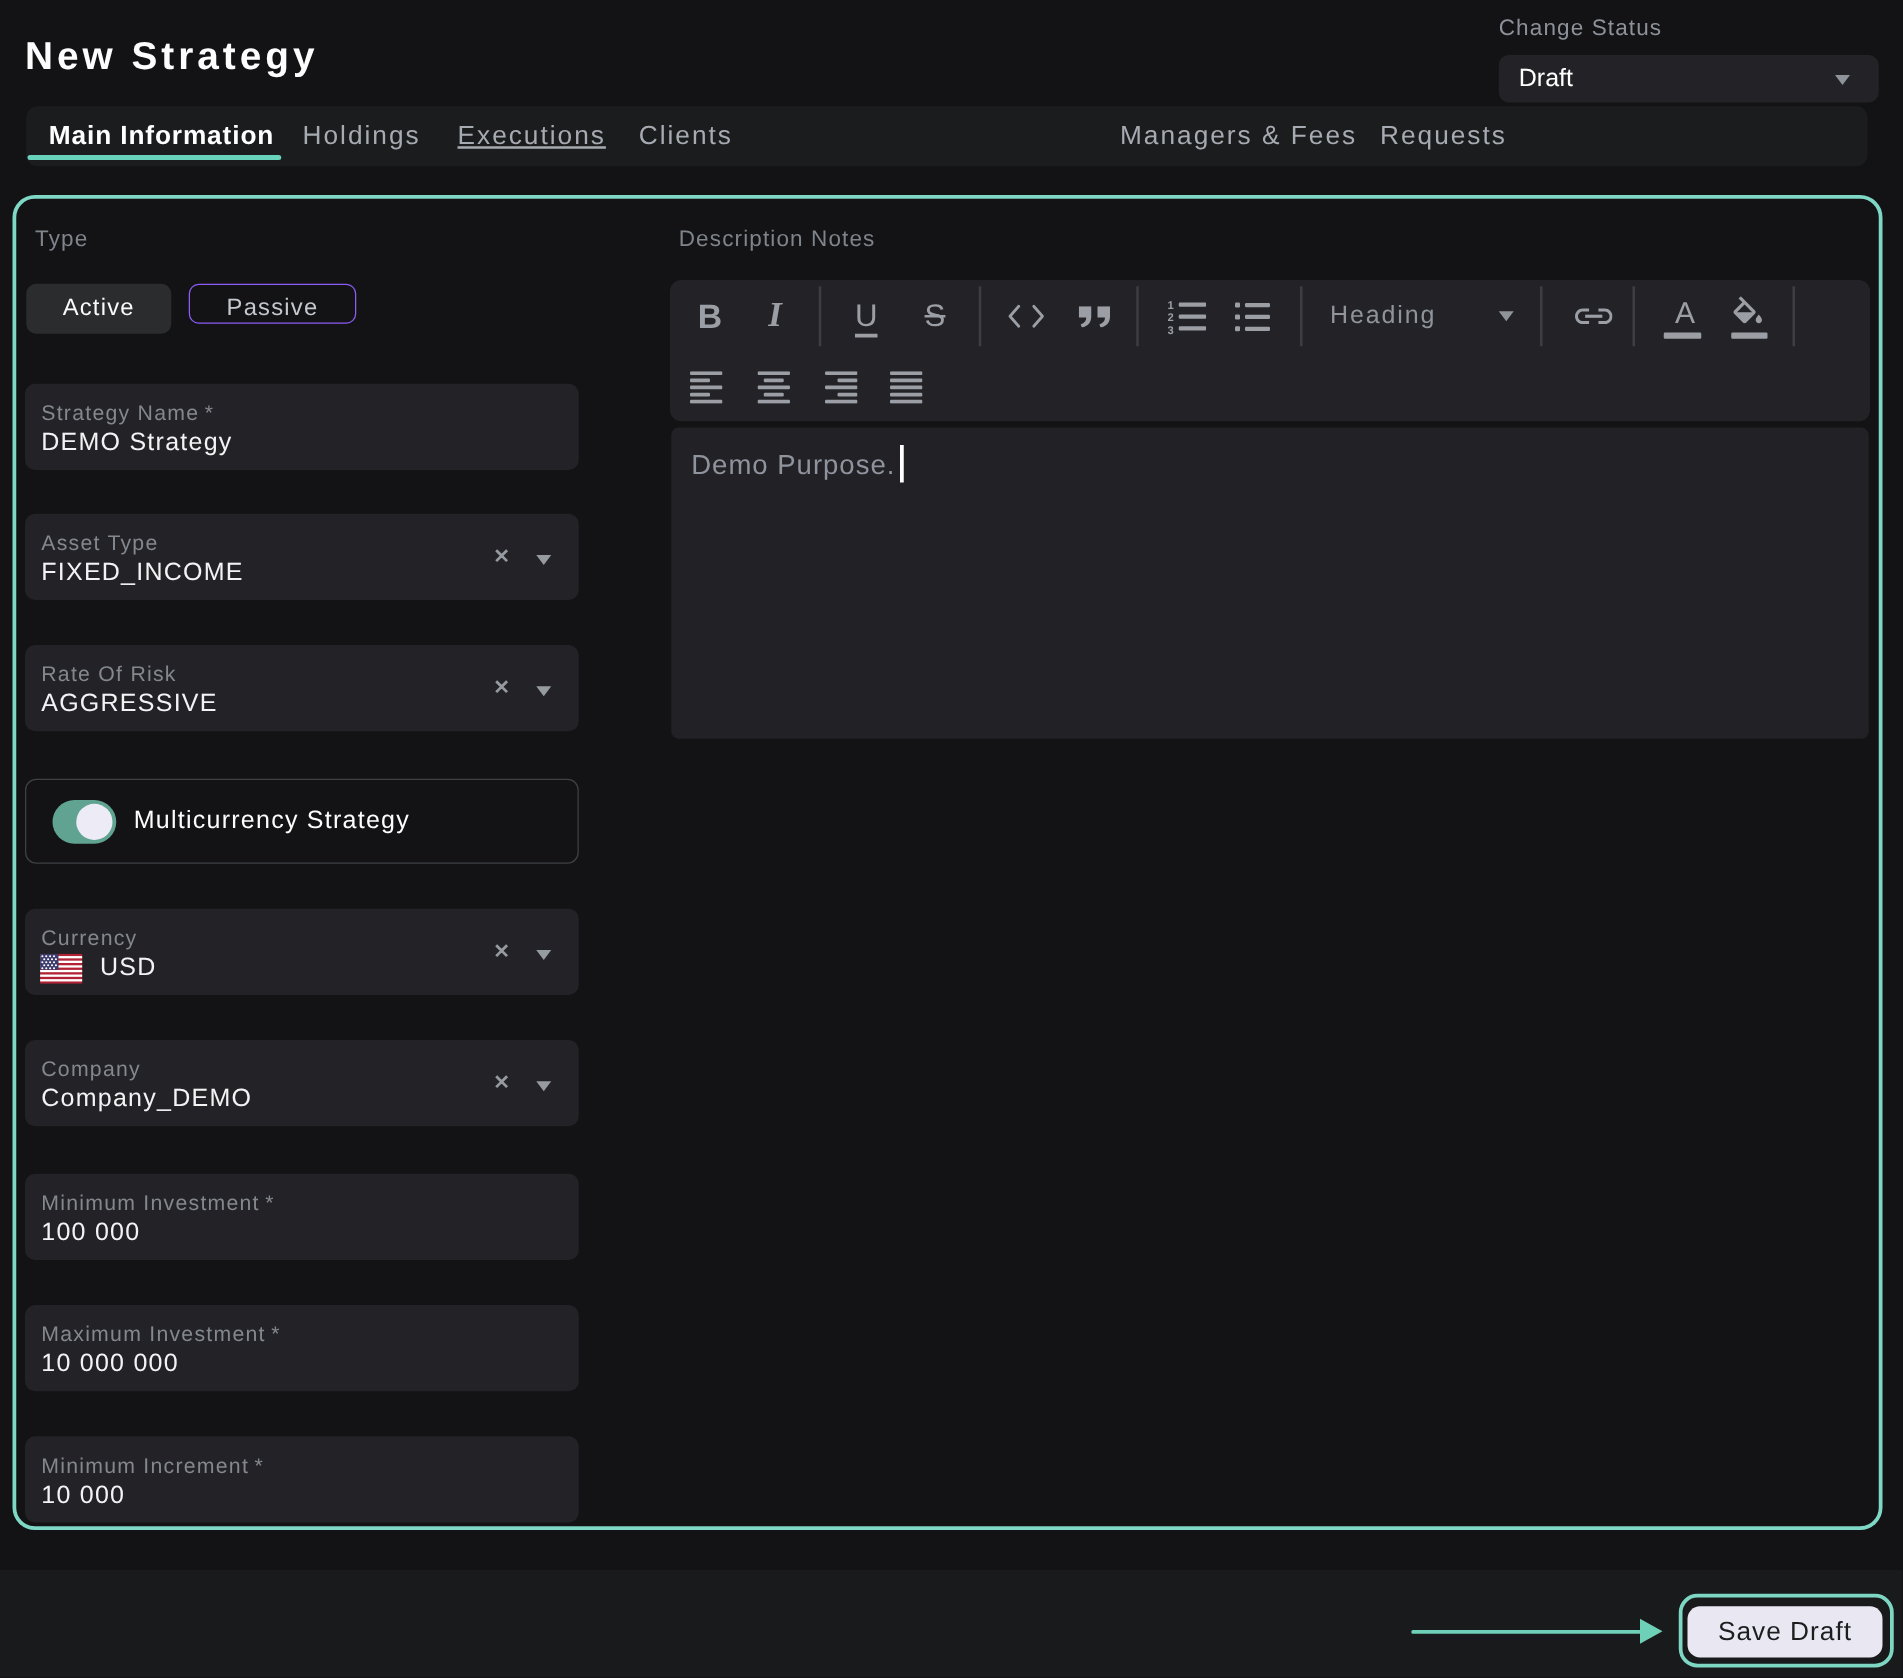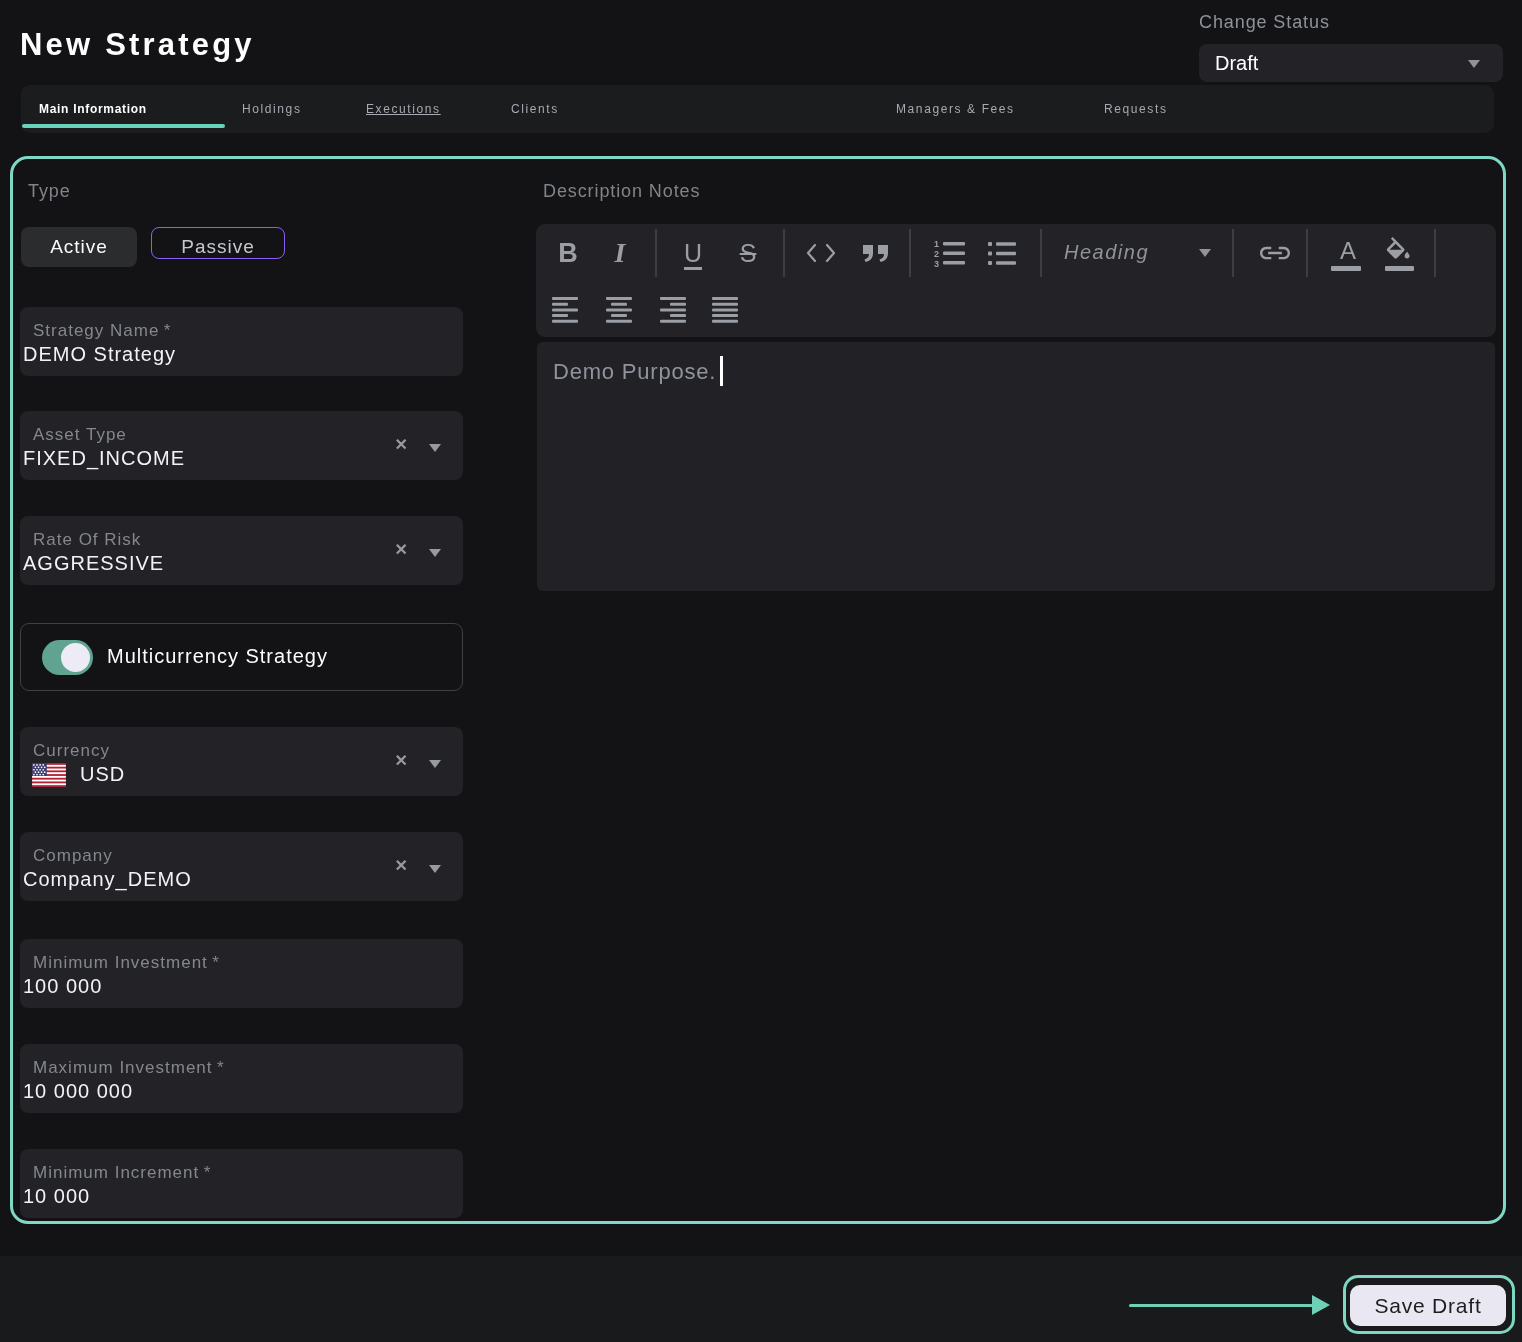--- a/index.html
+++ b/index.html
@@ -11,39 +11,39 @@
   
   #title { left:20px; top:27px; font-size:31px; font-weight:bold; color:#fdfdfd; letter-spacing:3.2px; }
   #chstat { left:1199px; top:12px; font-size:18px; color:#8d929a; letter-spacing:0.9px; }
   #statusbox { left:1199px; top:44px; width:304px; height:38px; background:#232327; border-radius:8px; }
   #statusbox .val { position:absolute; left:16px; top:0; line-height:38px; font-size:20px; color:#ffffff; }
   #statusbox .car { position:absolute; left:269px; top:16px; width:0; height:0;
      border-left:6.5px solid transparent; border-right:6.5px solid transparent; border-top:8px solid #8f939a; }
 
   
   #tabbar { left:21px; top:85px; width:1473px; height:48px; background:#1b1c1e; border-radius:9px; }
-  .tab { position:absolute; top:0; height:48px; line-height:48px; font-size:12px; color:#a6aab1; letter-spacing:1.6px; white-space:nowrap; }
+  .tab { position:absolute; top:0; height:48px; line-height:48px; font-size:21px; color:#a6aab1; letter-spacing:1.6px; white-space:nowrap; }
   .tab.active { color:#ffffff; font-weight:bold; letter-spacing:0.7px; }
   #underline { left:22px; top:124px; width:203px; height:4px; background:#68d2ba; border-radius:2px; }
 
   
   #panel { left:10px; top:156px; width:1496px; height:1068px; border:3px solid #7fd8c5; border-radius:18px; }
 
   .seclbl { font-size:18px; color:#7f848b; letter-spacing:0.9px; }
 
   
   #btnActive { left:21px; top:227px; width:116px; height:40px; background:#2b2c2e; border-radius:8px;
      text-align:center; line-height:40px; font-size:19px; color:#fafafa; letter-spacing:1px; }
   #btnPassive { left:151px; top:227px; width:134px; height:32px; border:1px solid #8b5cf6; border-radius:8px;
      text-align:center; line-height:38px; font-size:19px; color:#c4c8ce; letter-spacing:1px; }
 
   
   .field { position:absolute; left:20px; width:443px; height:69px; background:#232327; border-radius:8px; }
   .field .fl { position:absolute; left:13px; top:14px; font-size:17px; color:#83878e; letter-spacing:1px; }
-  .field .fv { position:absolute; left:3px; top:36px; font-size:20px; color:#f3f3f5; letter-spacing:1px; }
+  .field .fv { position:absolute; left:13px; top:36px; font-size:20px; color:#f3f3f5; letter-spacing:1px; }
   .field .x { position:absolute; right:55px; top:24px; font-size:16px; font-weight:bold; color:#969aa1; }
   .field .car { position:absolute; right:22px; top:33px; width:0; height:0;
      border-left:6.5px solid transparent; border-right:6.5px solid transparent; border-top:8px solid #969aa1; }
 
   
   #mcbox { left:20px; top:623px; width:443px; height:68px; border:1.5px solid #3e4044; border-radius:9px; }
   #toggle { position:absolute; left:21px; top:16px; width:51px; height:35px; background:#5fa390; border-radius:18px; }
   #knob { position:absolute; right:3px; top:3px; width:29px; height:29px; background:#edecf6; border-radius:50%; }
   #mclbl { position:absolute; left:86px; top:0; line-height:65px; font-size:20px; color:#fdfdfd; letter-spacing:1px; }
 
@@ -200,21 +200,21 @@
     </svg>
     <svg class="abs" style="left:452px; top:17px;" width="28" height="25" viewBox="0 0 28 25" fill="#9b9ea5">
       <rect x="0" y="1" width="4" height="4" rx="1"></rect>
       <rect x="0" y="10.5" width="4" height="4" rx="1"></rect>
       <rect x="0" y="20" width="4" height="4" rx="1"></rect>
       <rect x="8" y="1.3" width="20" height="3.4" rx="1"></rect>
       <rect x="8" y="10.8" width="20" height="3.4" rx="1"></rect>
       <rect x="8" y="20.3" width="20" height="3.4" rx="1"></rect>
     </svg>
     <span class="sep" style="left:504px;"></span>
-    <span class="abs" style="left:528px; top:17px; font-size:20px; color:#8f949b; letter-spacing:1.5px;font-style:italic;">Heading</span>
+    <span class="abs" style="left:528px; top:17px; font-size:20px; color:#8f949b; letter-spacing:1.5px;">Heading</span>
     <span class="abs" style="left:663px; top:25px; width:0; height:0; border-left:6.5px solid transparent; border-right:6.5px solid transparent; border-top:8px solid #8f939a;"></span>
     <span class="sep" style="left:696px;"></span>
     <svg class="abs" style="left:724px; top:20px;" width="30" height="18" viewBox="0 0 24 12" fill="#9b9ea5">
       <path d="M1.9 6 c0 -1.7 1.4 -3.1 3.1 -3.1 h4 V1 H5 C2.2 1 0 3.2 0 6 s2.2 5 5 5 h4 V9.1 H5 C3.3 9.1 1.9 7.7 1.9 6 z"></path>
       <rect x="6.5" y="5" width="11" height="2"></rect>
       <path d="M19 1 h-4 v1.9 h4 c1.7 0 3.1 1.4 3.1 3.1 s-1.4 3.1 -3.1 3.1 h-4 V11 h4 c2.8 0 5 -2.2 5 -5 s-2.2 -5 -5 -5 z"></path>
     </svg>
     <span class="sep" style="left:770px;"></span>
     <span class="tbt" style="left:799px; top:13px; font-weight:normal; font-size:24px; line-height:28px; height:28px;">A</span>
     <span class="abs" style="left:795px; top:42px; width:30px; height:5px; background:#9b9ea5; border-radius:1px;"></span>

